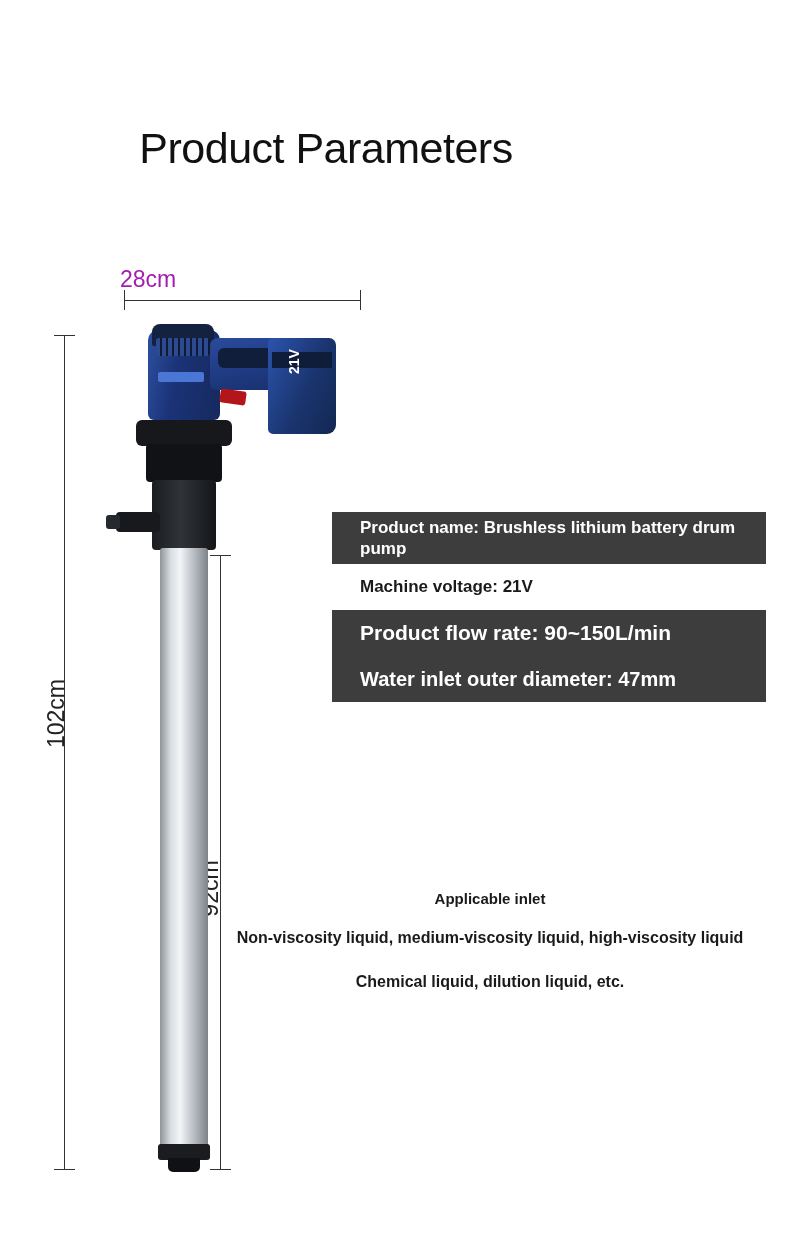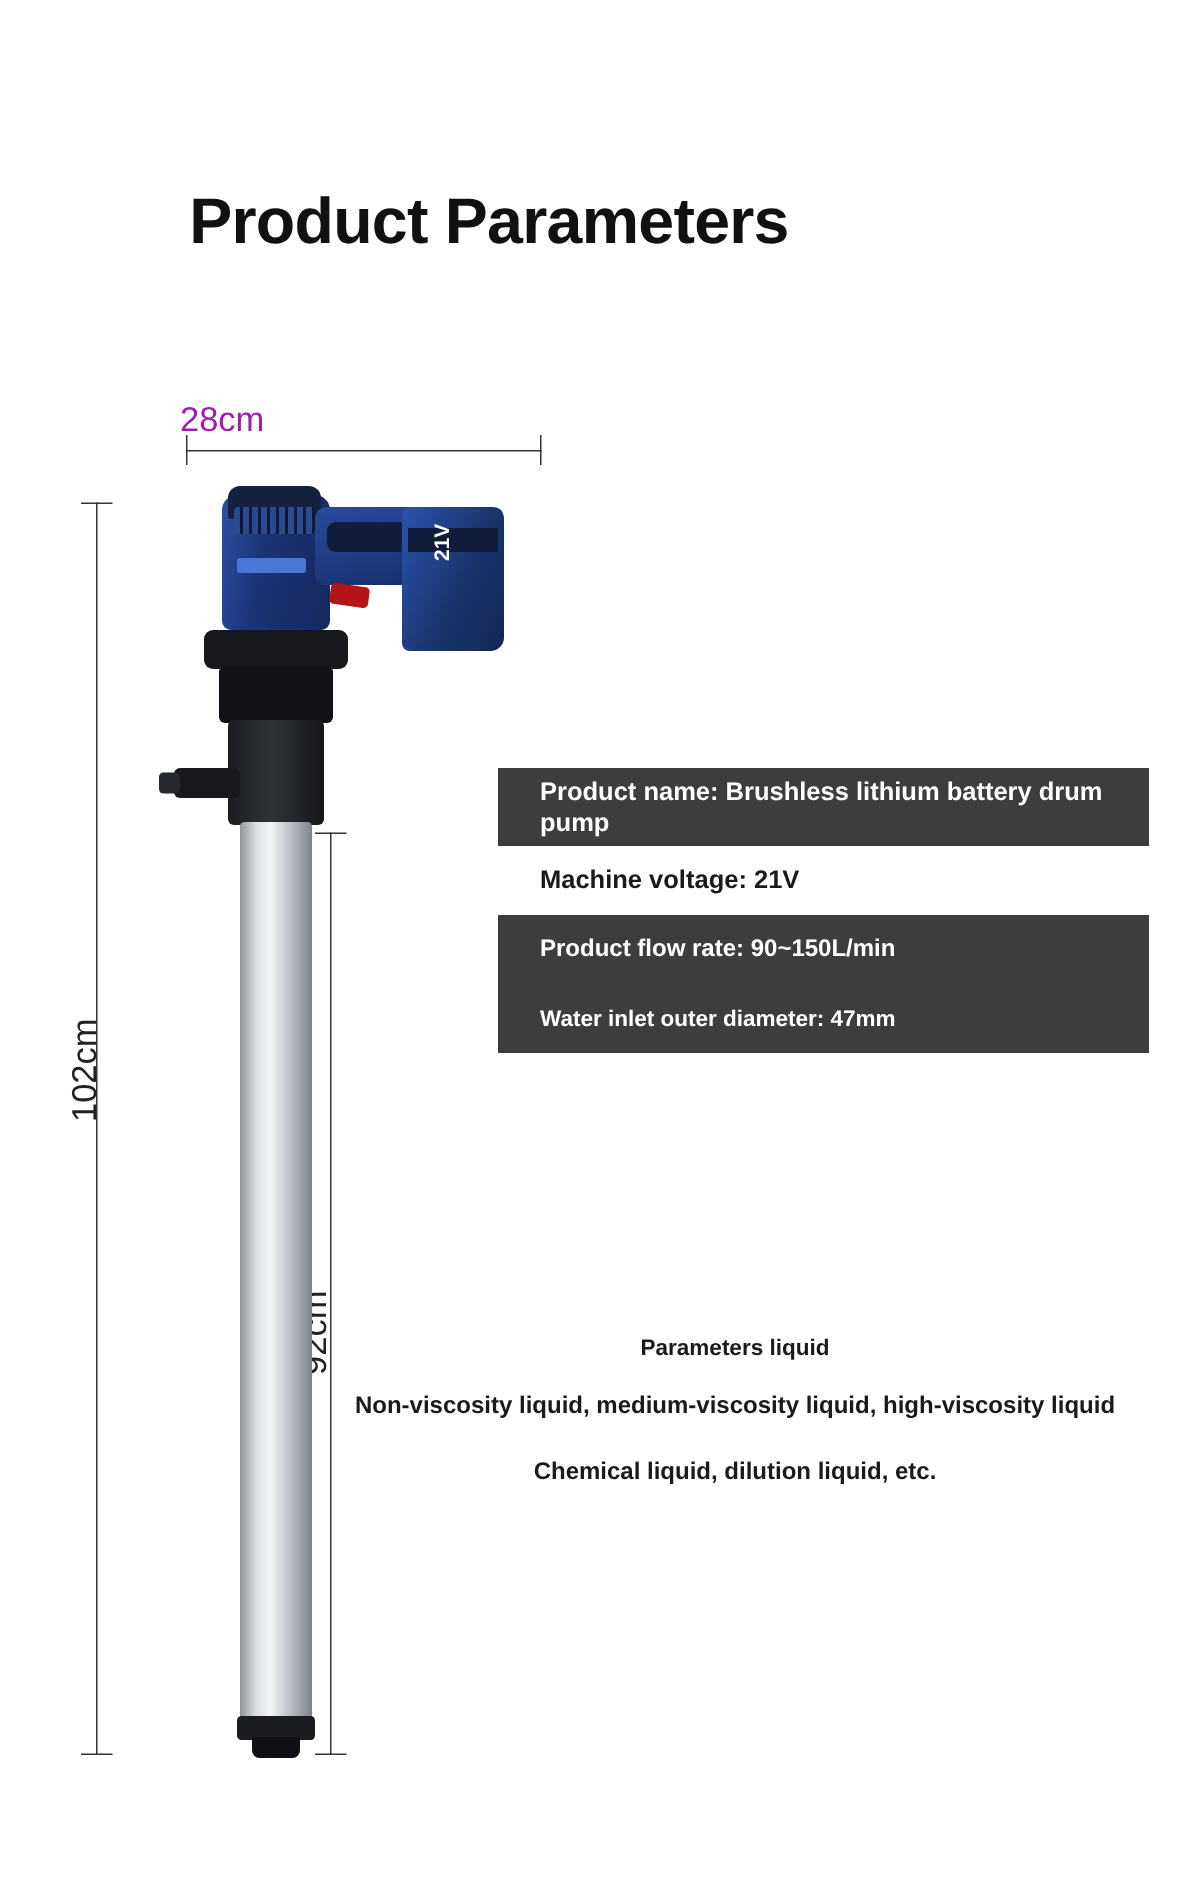--- a/index.html
+++ b/index.html
@@ -21,21 +21,21 @@
   }
 
   
   .page-title {
     position: absolute;
     top: 124px;
     left: 0;
     width: 652px;
     text-align: center;
     font-size: 43px;
-    font-weight: bold;
+    font-weight: normal;
     color: #111111;
     letter-spacing: -0.5px;
   }
 
   
   .photo-area {
     position: absolute;
     left: 40px;
     top: 260px;
     width: 280px;
@@ -349,23 +349,23 @@
   }
   .spec-row.light {
     background: #ffffff;
     color: #1a1a1a;
   }
   .spec-row.tall {
     height: 52px;
     line-height: 1.25;
     align-items: center;
   }
-  .spec-row.sz-lg { font-size: 16px; }
+  .spec-row.sz-lg { font-size: 21px; }
   .spec-row.sz-md { font-size: 17px; }
-  .spec-row.sz-sm { font-size: 15px; }
+  .spec-row.sz-sm { font-size: 20px; }
 
   
   .liquid {
     position: absolute;
     left: 200px;
     top: 890px;
     width: 580px;
     text-align: center;
     color: #1a1a1a;
   }
@@ -427,18 +427,18 @@
   </div>
 
   <div class="specs">
     <div class="spec-row dark tall sz-md">Product name: Brushless lithium battery drum pump</div>
     <div class="spec-row light sz-md">Machine voltage: 21V</div>
     <div class="spec-row dark sz-lg">Product flow rate: 90~150L/min</div>
     <div class="spec-row dark sz-sm">Water inlet outer diameter: 47mm</div>
   </div>
 
   <div class="liquid">
-    <div class="liquid-title">Parameters liquid</div>
+    <div class="liquid-title">Applicable inlet</div>
     <div class="liquid-line">Non-viscosity liquid, medium-viscosity liquid, high-viscosity liquid</div>
     <div class="liquid-line">Chemical liquid, dilution liquid, etc.</div>
   </div>
 
 </div>
 
 </body></html>

